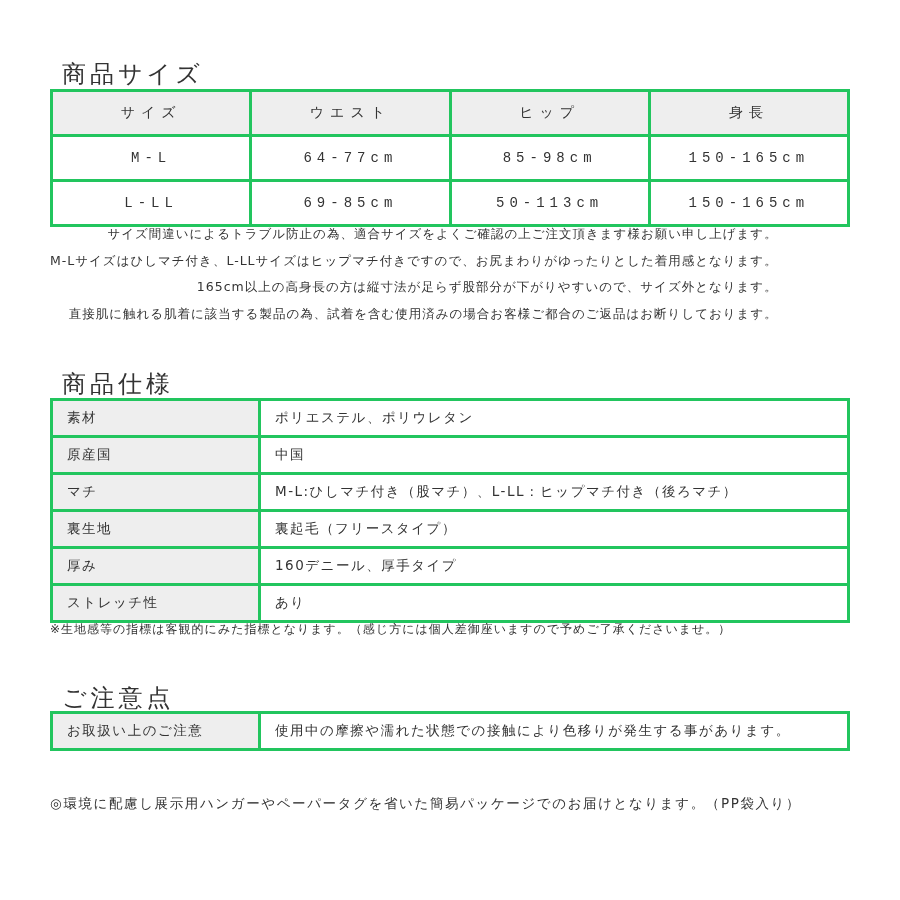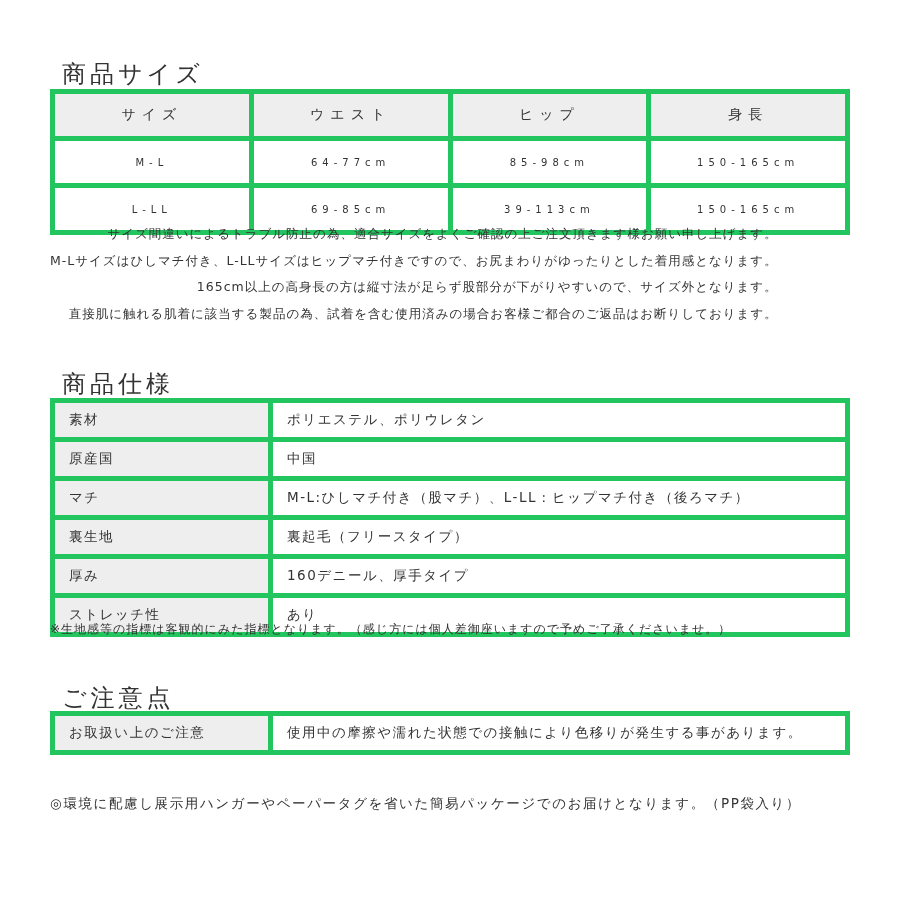--- a/index.html
+++ b/index.html
@@ -1,23 +1,23 @@
 <!DOCTYPE html>
 <html><head>
 <meta charset="utf-8">
 <style>
   html, body { margin:0; padding:0; background:#ffffff; }
   body { width:900px; height:900px; position:relative; overflow:hidden;
          font-family:"DejaVu Sans", "Liberation Sans", sans-serif; color:#333; }
   .sec-title { position:absolute; left:50px; font-size:24px; letter-spacing:4px; color:#333; font-weight:normal; margin:12px; line-height:30px; }
   table { border-collapse:collapse; position:absolute; left:50px; width:800px; table-layout:fixed; }
-  td, th { border:5px solid #22c55e; font-weight:normal; }
+  td, th { border:3px solid #22c55e; font-weight:normal; }
   .size-table th { background:#eeeeee; height:40px; font-size:14px; letter-spacing:6px; color:#333; text-align:center; }
-  .size-table td { height:40px; font-size:10px; letter-spacing:5px; color:#333; text-align:center; background:#fff; }
-  .spec-table td { height:34px; font-size:13.5px; letter-spacing:1.5px; padding:0 12px 0 14px; }
+  .size-table td { height:40px; font-size:14px; letter-spacing:5px; color:#333; text-align:center; background:#fff;font-family:Liberation Mono, monospace; }
+  .spec-table td { height:34px; font-size:13.5px; letter-spacing:1.5px; padding:0 4px 0 14px; }
   .spec-table td.lbl { background:#eeeeee; width:187px; }
   .spec-table td.val { background:#fff; }
   .note { position:absolute; left:50px; font-size:12.5px; letter-spacing:1px; color:#333; line-height:26.5px; white-space:nowrap; }
   .red { color:#b8262d; }
 </style>
 </head>
 <body>
 
 <h2 class="sec-title" style="top:47px;">商品サイズ</h2>
 <table class="size-table" style="top:89px;">
@@ -30,21 +30,21 @@
   </tr>
   <tr>
     <td>M-L</td>
     <td>64-77cm</td>
     <td>85-98cm</td>
     <td>150-165cm</td>
   </tr>
   <tr>
     <td>L-LL</td>
     <td>69-85cm</td>
-    <td>39-113cm</td>
+    <td>50-113cm</td>
     <td>150-165cm</td>
   </tr>
 </tbody>
   </table>
 
 <div class="note" style="top:221px;text-align:right;">
   <div>サイズ間違いによるトラブル防止の為、適合サイズをよくご確認の上ご注文頂きます様お願い申し上げます。</div>
   <div>M-Lサイズはひしマチ付き、L-LLサイズはヒップマチ付きですので、お尻まわりがゆったりとした着用感となります。</div>
   <div>165cm以上の高身長の方は縦寸法が足らず股部分が下がりやすいので、サイズ外となります。</div>
   <div>直接肌に触れる肌着に該当する製品の為、試着を含む使用済みの場合お客様ご都合のご返品はお断りしております。</div>

